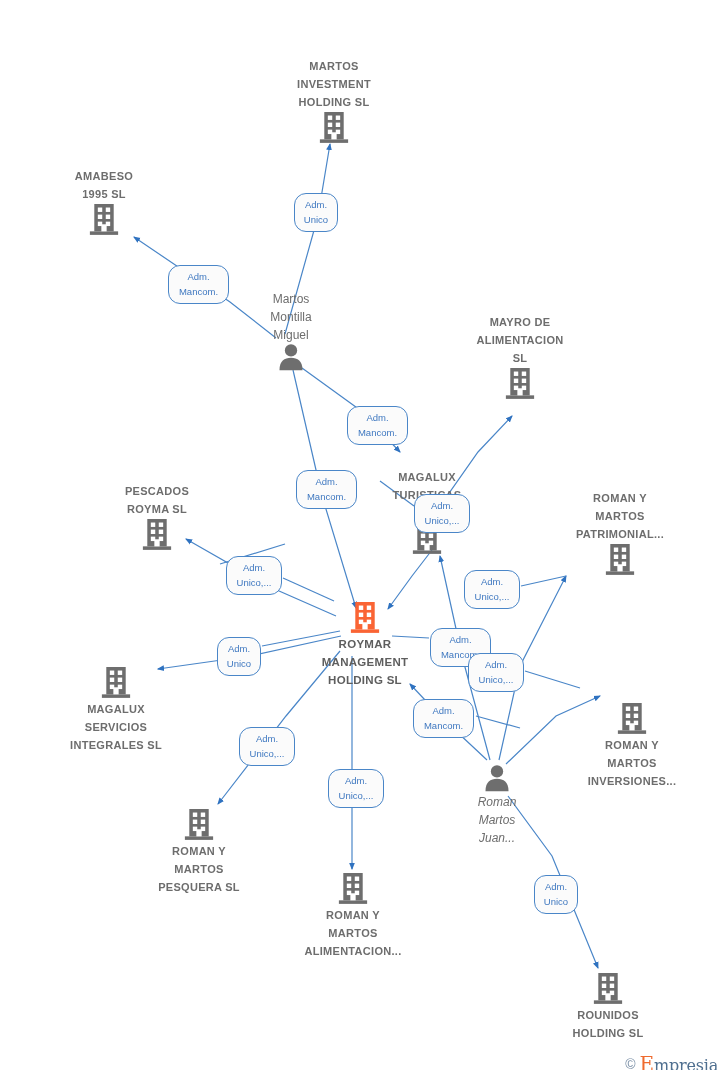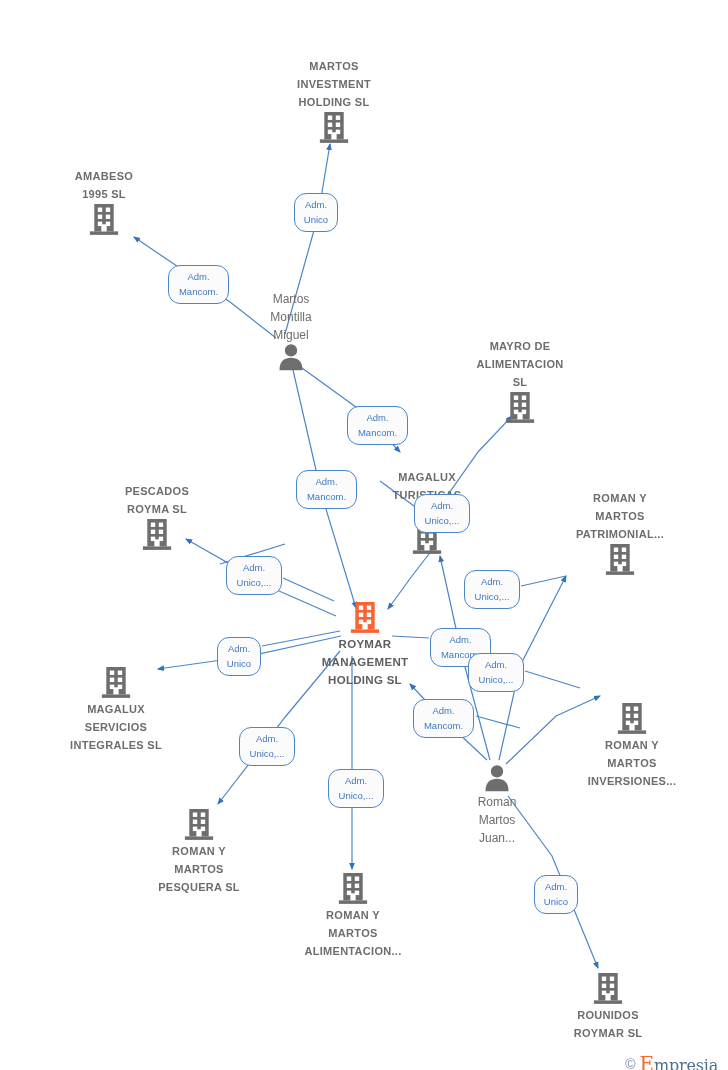--- a/index.html
+++ b/index.html
@@ -177,21 +177,21 @@
             <rect x="10" y="22" width="5" height="5" fill="#ffffff"></rect>
             <rect x="19" y="22" width="5" height="5" fill="#ffffff"></rect>
             <rect x="14" y="25" width="6" height="8" fill="#ffffff"></rect>
           </svg></span></div>
       <div class="node person caption-above" style="left: 291px; top: 273px;"><span class="caption">Martos
 Montilla
 Miguel</span><span class="glyph"><svg width="28" height="28" viewBox="0 0 34 34" xmlns="http://www.w3.org/2000/svg">
             <circle cx="17" cy="9" r="7.5" fill="#6e6e6e"></circle>
             <path d="M 3 33 C 3 22 9 18 17 18 C 25 18 31 22 31 33 Z" fill="#6e6e6e"></path>
           </svg></span></div>
-      <div class="node caption-above" style="left: 520px; top: 320px;"><span class="caption">MAYRO DE
+      <div class="node caption-above" style="left: 520px; top: 296px;"><span class="caption">MAYRO DE
 ALIMENTACION
 SL</span><span class="glyph"><svg width="30" height="34" viewBox="0 0 34 38" xmlns="http://www.w3.org/2000/svg">
             <rect x="6" y="2" width="22" height="31" fill="#6e6e6e"></rect>
             <rect x="1" y="33" width="32" height="4" fill="#6e6e6e"></rect>
             <rect x="10" y="6" width="5" height="5" fill="#ffffff"></rect>
             <rect x="19" y="6" width="5" height="5" fill="#ffffff"></rect>
             <rect x="10" y="14" width="5" height="5" fill="#ffffff"></rect>
             <rect x="19" y="14" width="5" height="5" fill="#ffffff"></rect>
             <rect x="10" y="22" width="5" height="5" fill="#ffffff"></rect>
             <rect x="19" y="22" width="5" height="5" fill="#ffffff"></rect>
@@ -267,21 +267,21 @@
             <rect x="10" y="6" width="5" height="5" fill="#ffffff"></rect>
             <rect x="19" y="6" width="5" height="5" fill="#ffffff"></rect>
             <rect x="10" y="14" width="5" height="5" fill="#ffffff"></rect>
             <rect x="19" y="14" width="5" height="5" fill="#ffffff"></rect>
             <rect x="10" y="22" width="5" height="5" fill="#ffffff"></rect>
             <rect x="19" y="22" width="5" height="5" fill="#ffffff"></rect>
             <rect x="14" y="25" width="6" height="8" fill="#ffffff"></rect>
           </svg></span><span class="caption">ROMAN Y
 MARTOS
 INVERSIONES...</span></div>
-      <div class="node person" style="left: 497px; top: 748px;"><span class="glyph"><svg width="28" height="28" viewBox="0 0 34 34" xmlns="http://www.w3.org/2000/svg">
+      <div class="node person" style="left: 497px; top: 748px; font-style: italic;"><span class="glyph"><svg width="28" height="28" viewBox="0 0 34 34" xmlns="http://www.w3.org/2000/svg">
             <circle cx="17" cy="9" r="7.5" fill="#6e6e6e"></circle>
             <path d="M 3 33 C 3 22 9 18 17 18 C 25 18 31 22 31 33 Z" fill="#6e6e6e"></path>
           </svg></span><span class="caption">Roman
 Martos
 Juan...</span></div>
       <div class="node" style="left: 199px; top: 791px;"><span class="glyph"><svg width="30" height="34" viewBox="0 0 34 38" xmlns="http://www.w3.org/2000/svg">
             <rect x="6" y="2" width="22" height="31" fill="#6e6e6e"></rect>
             <rect x="1" y="33" width="32" height="4" fill="#6e6e6e"></rect>
             <rect x="10" y="6" width="5" height="5" fill="#ffffff"></rect>
             <rect x="19" y="6" width="5" height="5" fill="#ffffff"></rect>
@@ -310,21 +310,21 @@
             <rect x="6" y="2" width="22" height="31" fill="#6e6e6e"></rect>
             <rect x="1" y="33" width="32" height="4" fill="#6e6e6e"></rect>
             <rect x="10" y="6" width="5" height="5" fill="#ffffff"></rect>
             <rect x="19" y="6" width="5" height="5" fill="#ffffff"></rect>
             <rect x="10" y="14" width="5" height="5" fill="#ffffff"></rect>
             <rect x="19" y="14" width="5" height="5" fill="#ffffff"></rect>
             <rect x="10" y="22" width="5" height="5" fill="#ffffff"></rect>
             <rect x="19" y="22" width="5" height="5" fill="#ffffff"></rect>
             <rect x="14" y="25" width="6" height="8" fill="#ffffff"></rect>
           </svg></span><span class="caption">ROUNIDOS
-ROYMAR  SL</span></div>
+HOLDING  SL</span></div>
     </div>
 
   <div id="label-layer">
       <div class="edge-label" style="left: 294px; top: 177px; width: 44px;">Adm.
 Unico</div>
       <div class="edge-label" style="left: 168px; top: 249px; width: 61px;">Adm.
 Mancom.</div>
       <div class="edge-label" style="left: 347px; top: 390px; width: 61px;">Adm.
 Mancom.</div>
       <div class="edge-label" style="left: 296px; top: 454px; width: 61px;">Adm.

